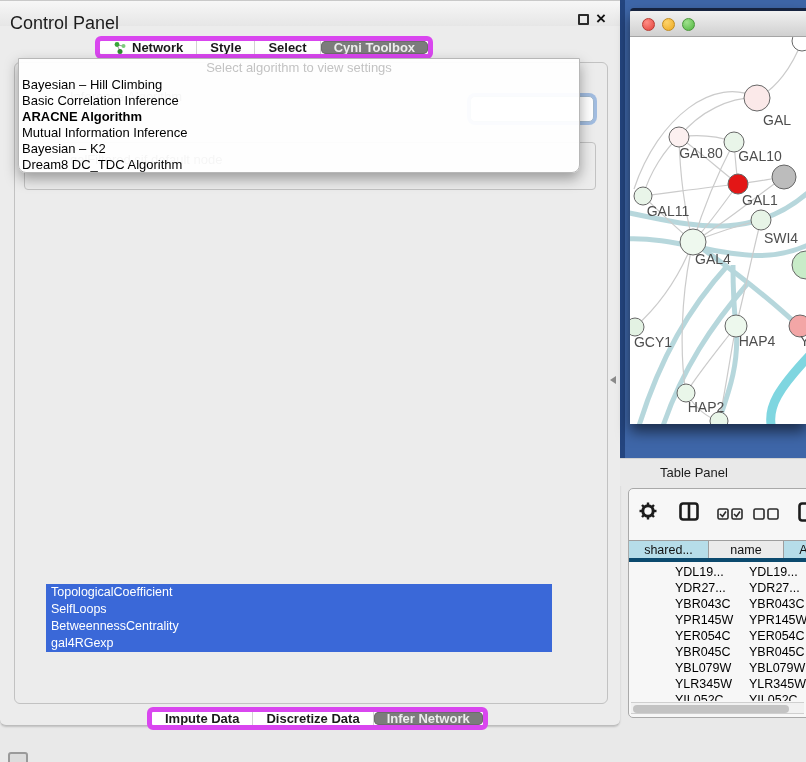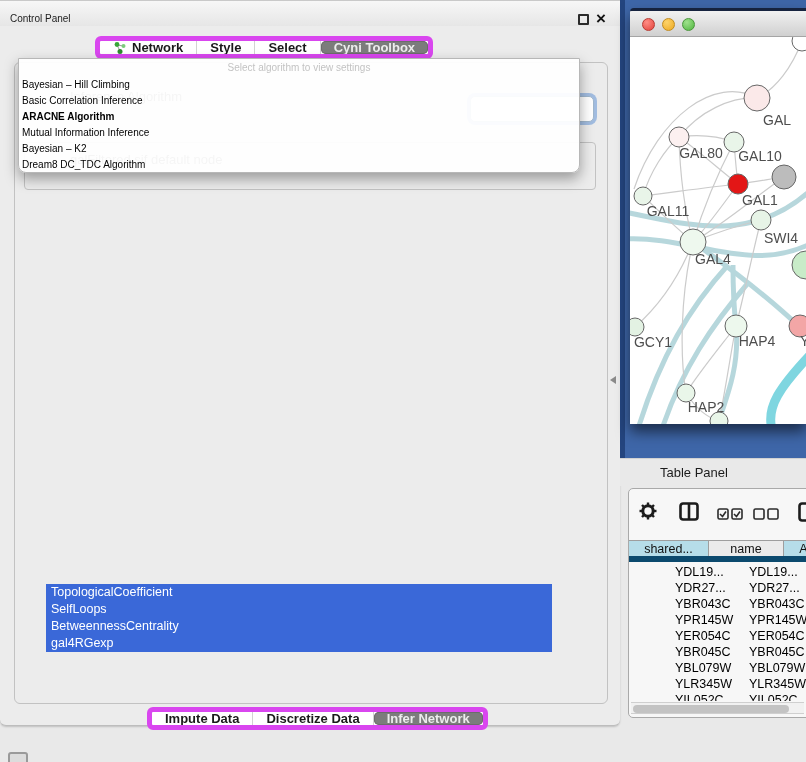--- a/index.html
+++ b/index.html
@@ -5,21 +5,21 @@
   * { margin:0; padding:0; box-sizing:border-box; }
   html,body { width:806px; height:762px; overflow:hidden; }
   body { font-family:"Liberation Sans", sans-serif; background:#e9e9e9; position:relative; }
   .abs { position:absolute; }
 
   
   #cp-window { left:0; top:8; width:620px; height:726px; background:#ececec;
     border-bottom:1px solid #bdbdbd; border-radius:0 0 6px 6px; box-shadow:0 1px 2px rgba(0,0,0,.18); }
   #cp-titlebar { left:0; top:8; width:620px; height:26px;
     background:linear-gradient(#f7f7f7,#e6e6e6); border-top:1px solid #c9c9c9; }
-  #cp-title { left:10px; top:13px; font-size:10px; color:#1c1c1c; }
+  #cp-title { left:10px; top:13px; font-size:18px; color:#1c1c1c; }
   #float-icon { left:578px; top:14px; width:11px; height:11px; border:2px solid #2b2b2b; border-radius:1px; }
   #close-icon { left:596px; top:9px; font-size:17px; font-weight:bold; color:#111; }
 
   .seg { display:flex; height:23px; background:#fff; border:5px solid #d946ef; border-radius:6px;
     overflow:hidden; font-size:13px; font-weight:bold; color:#1a1a1a; align-items:stretch; }
   .seg .tab { display:flex; align-items:center; gap:5px; padding:0 13px; border-right:1px solid #d2d2d2; cursor:default; }
   .seg .tab:last-child { border-right:none; }
   .seg .tab.selected { background:#7c7c7c; color:#ededed; border-right:none; border-radius:5px; box-shadow:inset 0 0 0 1px #6c6c6c; }
   #top-tabs { left:95px; top:36px; }
   #bottom-tabs { left:147px; top:707px; }
@@ -31,21 +31,21 @@
   
   .ghost-label { left:70px; top:89px; font-size:13px; color:#555; z-index:2; }
   .ghost-combo { left:470px; top:96px; width:124px; height:26px; background:#fff; border:1px solid #9fb6cc;
     border-radius:5px; box-shadow:0 0 0 3px rgba(100,150,215,.55); z-index:2; }
   .ghost-fieldset { left:24px; top:142px; width:572px; height:48px; border:1px solid #c2c2c2; border-radius:4px; z-index:2; }
   .ghost-value { left:70px; top:152px; font-size:13px; color:#555; z-index:2; }
 
   
   #algo-popup { left:18px; top:58px; width:562px; height:115px; background:rgba(255,255,255,.94);
     border:1px solid #b7b7b7; border-radius:0 0 8px 8px; box-shadow:0 6px 14px rgba(0,0,0,.35);
-    z-index:10; font-size:10px; }
+    z-index:10; font-size:13px; }
   #algo-popup .placeholder { height:18px; line-height:18px; text-align:center; color:#c3c3c3; }
   #algo-popup .item { height:16px; line-height:16px; padding-left:3px; color:#000; }
   #algo-popup .item.bold { font-weight:bold; }
 
   
   .fieldset { position:absolute; border:1px solid #c3c3c3; border-radius:3px; }
   .legend { position:absolute; top:-8px; left:8px; background:#ececec; padding:0 4px; font-size:13px; color:#1c1c1c; white-space:nowrap; }
   .legend.blue { color:#2626ee; }
   .legend.green { color:#27cb27; }
   .lbl { position:absolute; font-size:13px; font-weight:bold; color:#141414; white-space:nowrap; }
@@ -92,21 +92,21 @@
   #btn-zoom-mac { left:52px; background:radial-gradient(circle at 35% 30%,#9fe18c,#50b63f); border:1px solid #49963a; }
   #net-canvas { position:absolute; left:0; top:26px; width:176px; height:390px; background:#fff; }
 
   
   #tp-header { left:620px; top:458px; width:186px; height:28px; background:#e9e9e9; border-top:1px solid #d2d2d2; }
   #tp-title { left:660px; top:465px; font-size:13px; color:#1c1c1c; }
   #tp-box { left:628px; top:488px; width:180px; height:230px; background:#f7f7f7;
     border:1px solid #a9a9a9; border-radius:5px 0 0 5px; }
   .tool-icon { position:absolute; top:502px; }
   #tbl-header { left:629px; top:540px; width:177px; height:22px; display:flex; font-size:12.5px; color:#111;
-    border-bottom:6px solid #0c4a6e; overflow:hidden; }
+    border-bottom:4px solid #0c4a6e; overflow:hidden; }
   #tbl-header .hc { height:100%; display:flex; align-items:center; justify-content:center;
     background:#ebebeb; border-right:1px solid #9e9e9e; border-top:1px solid #9e9e9e; flex:0 0 auto; }
   #tbl-header .hc.tint { background:#b6dde9; }
   #tbl-body { left:629px; top:564px; width:177px; height:137px; overflow:hidden; font-size:12.5px; color:#000;padding-left:32px; }
   #tbl-body .tr { display:flex; height:16px; line-height:16px; }
   #tbl-body .td { flex:0 0 auto; overflow:hidden; white-space:nowrap; }
   #tbl-body .td.c1 { width:79px; padding-left:14px; }
   #tbl-body .td.c2 { width:75px; padding-left:9px; }
   #tbl-body .td.c3 { width:23px; padding-left:7px; }
 

